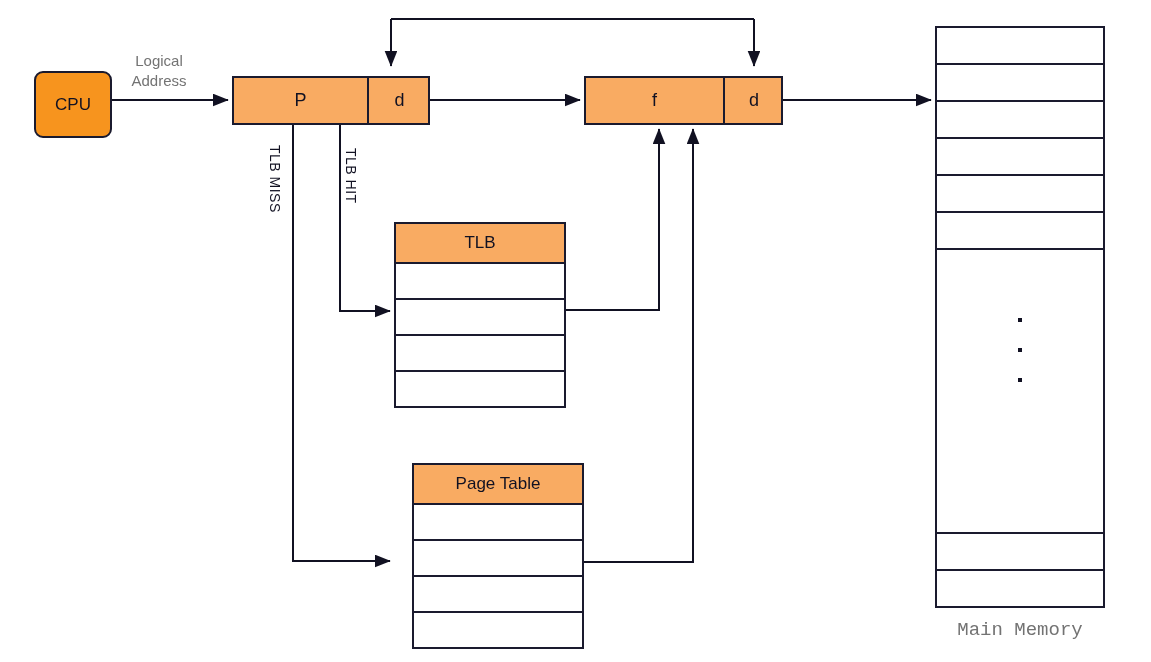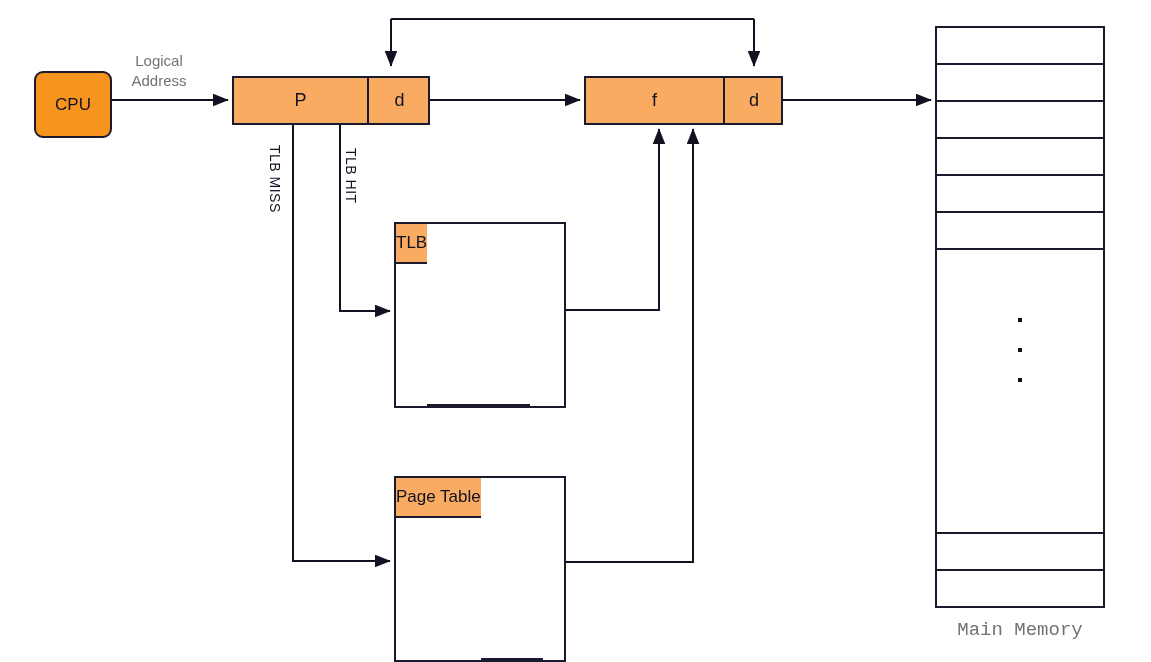--- a/index.html
+++ b/index.html
@@ -79,20 +79,21 @@
   }
   #physical-address-box .page { width: 137px; }
   #physical-address-box .offset { width: 58px; }
 
   .table-box {
     position: absolute;
     box-sizing: border-box;
     border: 2px solid #1a1a2e;
     background: #ffffff;
     display: flex;
+    flex-direction: column;
   }
   .table-box .thead {
     background: #f9ab62;
     display: flex;
     align-items: center;
     justify-content: center;
     font-size: 17px;
     color: #111122;
     border-bottom: 2px solid #1a1a2e;
   }
@@ -104,25 +105,24 @@
 
   #tlb-table {
     left: 394px;
     top: 222px;
     width: 172px;
     height: 186px;
   }
   #tlb-table .thead { height: 38px; }
 
   #page-table {
-    left: 394px;
+    left: 412px;
     top: 463px;
     width: 172px;
     height: 186px;
-    margin-top: 13px;
   }
   #page-table .thead { height: 38px; }
 
   #main-memory {
     position: absolute;
     left: 935px;
     top: 26px;
     width: 170px;
     height: 582px;
     box-sizing: border-box;

